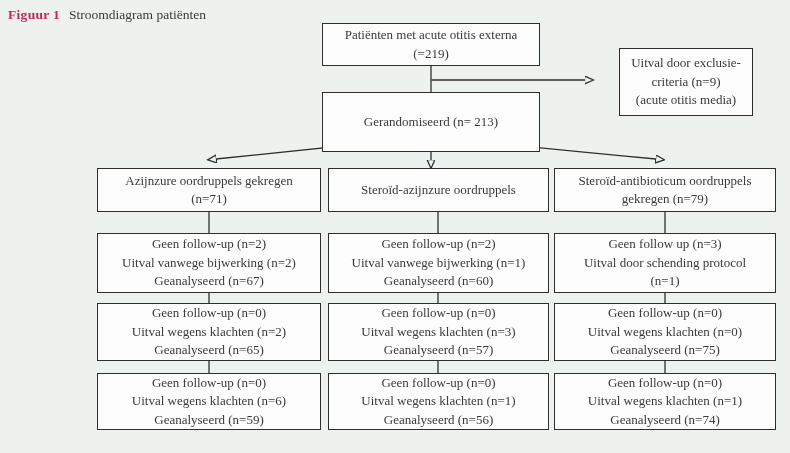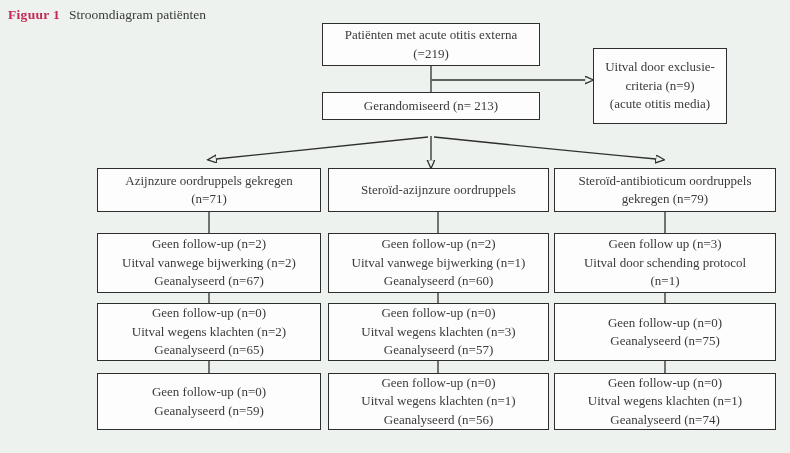--- a/index.html
+++ b/index.html
@@ -60,46 +60,47 @@
     <path d="M665 212 L665 233"></path>
     <path d="M665 293 L665 303"></path>
     <path d="M665 361 L665 373"></path>
   </svg>
 
   <div class="box" style="left:322px;top:23px;width:218px;height:43px">
     <div>Patiënten met acute otitis externa</div>
     <div>(=219)</div>
   </div>
 
-  <div class="box" style="left:593px;top:48px;width:134px;height:76px">
+  <div class="box" style="left:619px;top:48px;width:134px;height:68px">
     <div>Uitval door exclusie-</div>
     <div>criteria (n=9)</div>
     <div>(acute otitis media)</div>
   </div>
 
-  <div class="box" style="left:322px;top:92px;width:218px;height:28px">
+  <div class="box" style="left:322px;top:92px;width:218px;height:60px">
     <div>Gerandomiseerd (n= 213)</div>
   </div>
 
   <div class="box" style="left:97px;top:168px;width:224px;height:44px">
     <div>Azijnzure oordruppels gekregen</div>
     <div>(n=71)</div>
   </div>
   <div class="box" style="left:97px;top:233px;width:224px;height:60px">
     <div>Geen follow-up (n=2)</div>
     <div>Uitval vanwege bijwerking (n=2)</div>
     <div>Geanalyseerd (n=67)</div>
   </div>
   <div class="box" style="left:97px;top:303px;width:224px;height:58px">
     <div>Geen follow-up (n=0)</div>
     <div>Uitval wegens klachten (n=2)</div>
     <div>Geanalyseerd (n=65)</div>
   </div>
   <div class="box" style="left:97px;top:373px;width:224px;height:57px">
     <div>Geen follow-up (n=0)</div>
+    <div>Uitval wegens klachten (n=6)</div>
     <div>Geanalyseerd (n=59)</div>
   </div>
 
   <div class="box" style="left:328px;top:168px;width:221px;height:44px">
     <div>Steroïd-azijnzure oordruppels</div>
   </div>
   <div class="box" style="left:328px;top:233px;width:221px;height:60px">
     <div>Geen follow-up (n=2)</div>
     <div>Uitval vanwege bijwerking (n=1)</div>
     <div>Geanalyseerd (n=60)</div>
@@ -119,20 +120,21 @@
     <div>Steroïd-antibioticum oordruppels</div>
     <div>gekregen (n=79)</div>
   </div>
   <div class="box" style="left:554px;top:233px;width:222px;height:60px">
     <div>Geen follow up (n=3)</div>
     <div>Uitval door schending protocol</div>
     <div>(n=1)</div>
   </div>
   <div class="box" style="left:554px;top:303px;width:222px;height:58px">
     <div>Geen follow-up (n=0)</div>
+    <div>Uitval wegens klachten (n=0)</div>
     <div>Geanalyseerd (n=75)</div>
   </div>
   <div class="box" style="left:554px;top:373px;width:222px;height:57px">
     <div>Geen follow-up (n=0)</div>
     <div>Uitval wegens klachten (n=1)</div>
     <div>Geanalyseerd (n=74)</div>
   </div>
 
 </div>
 

